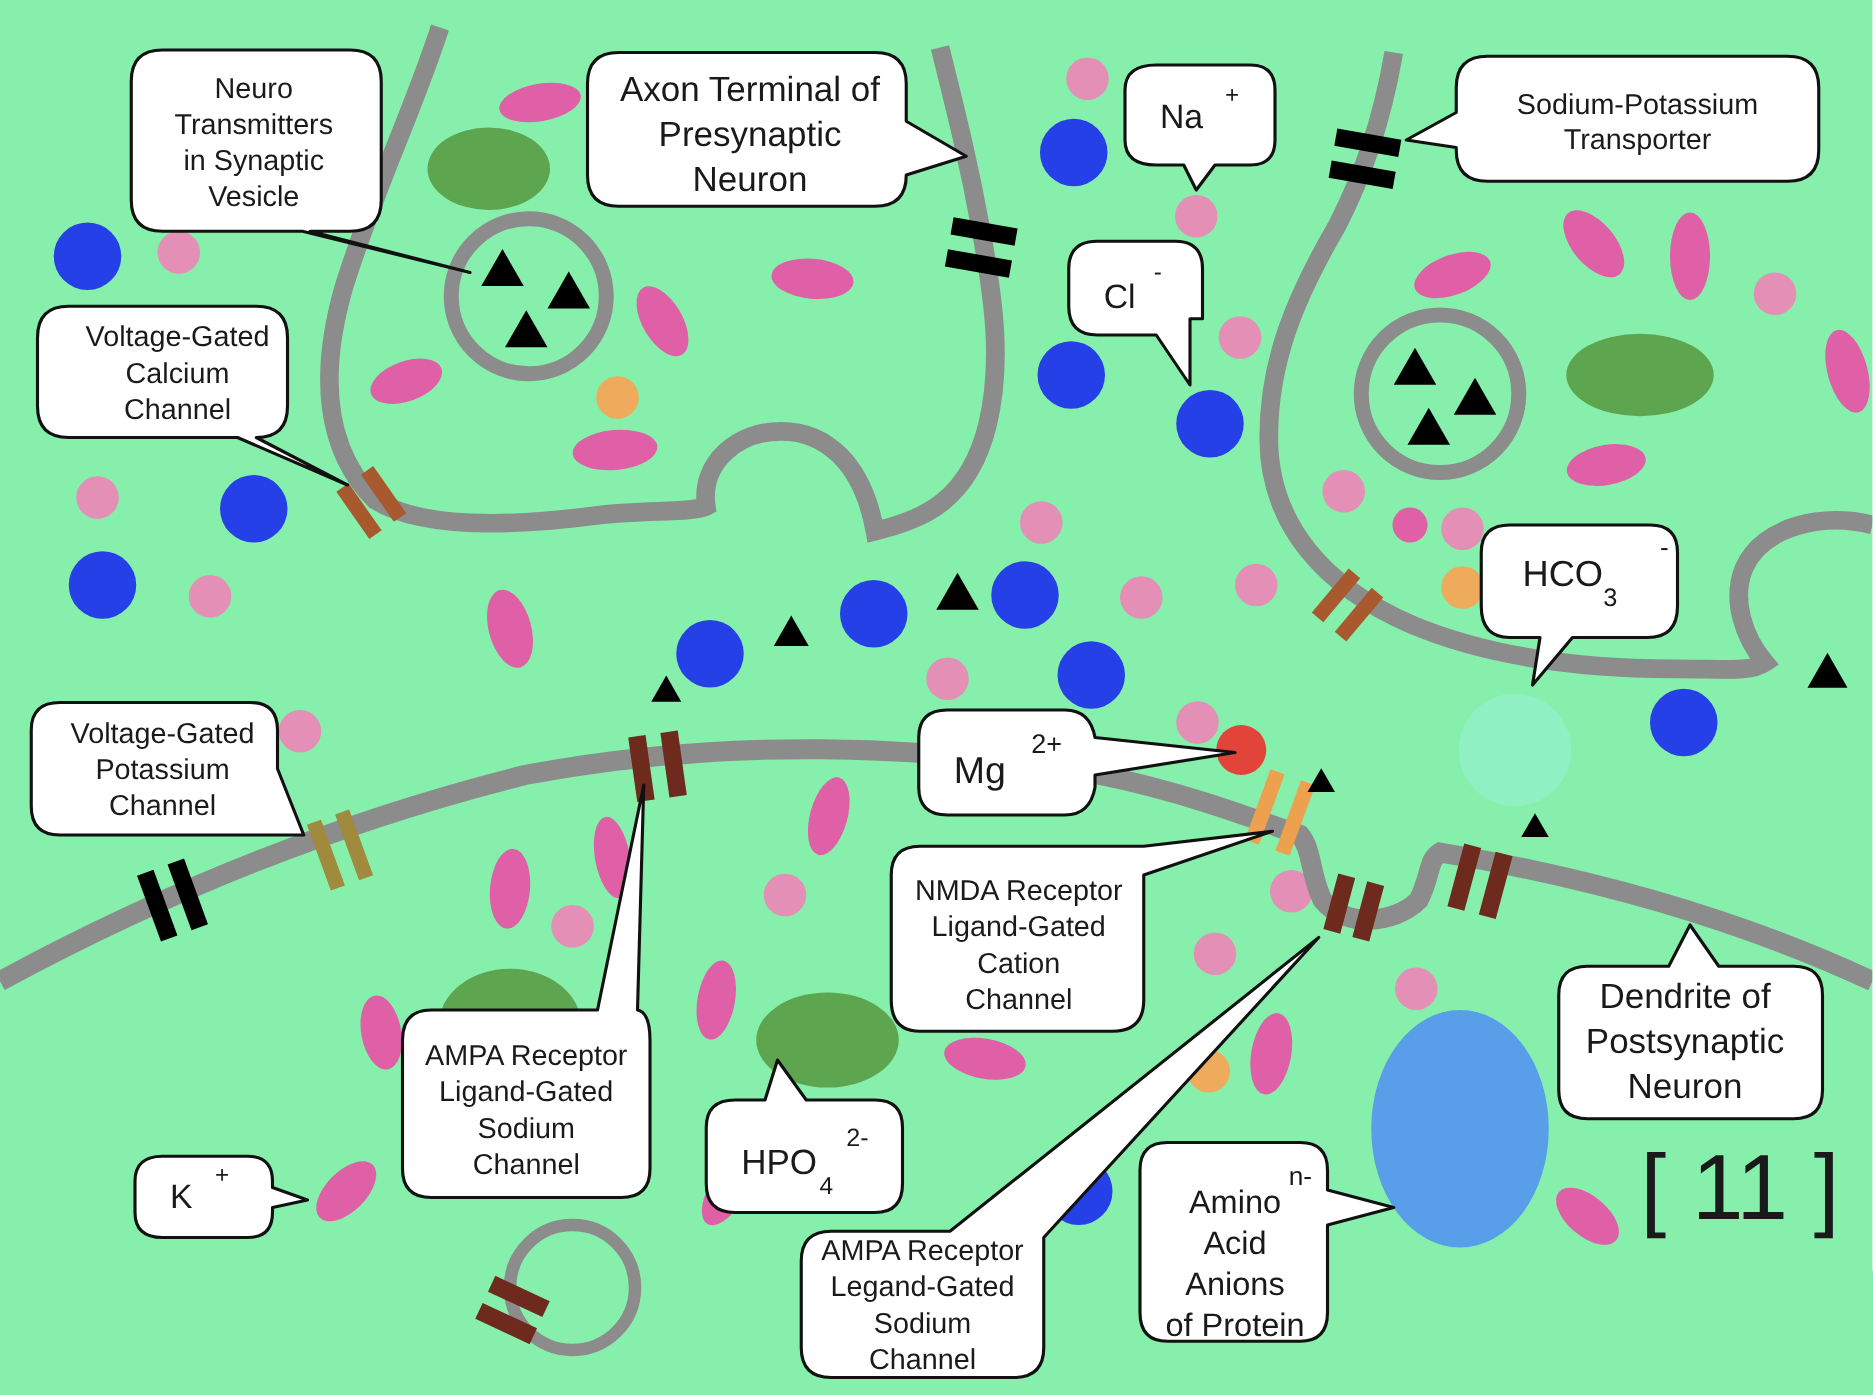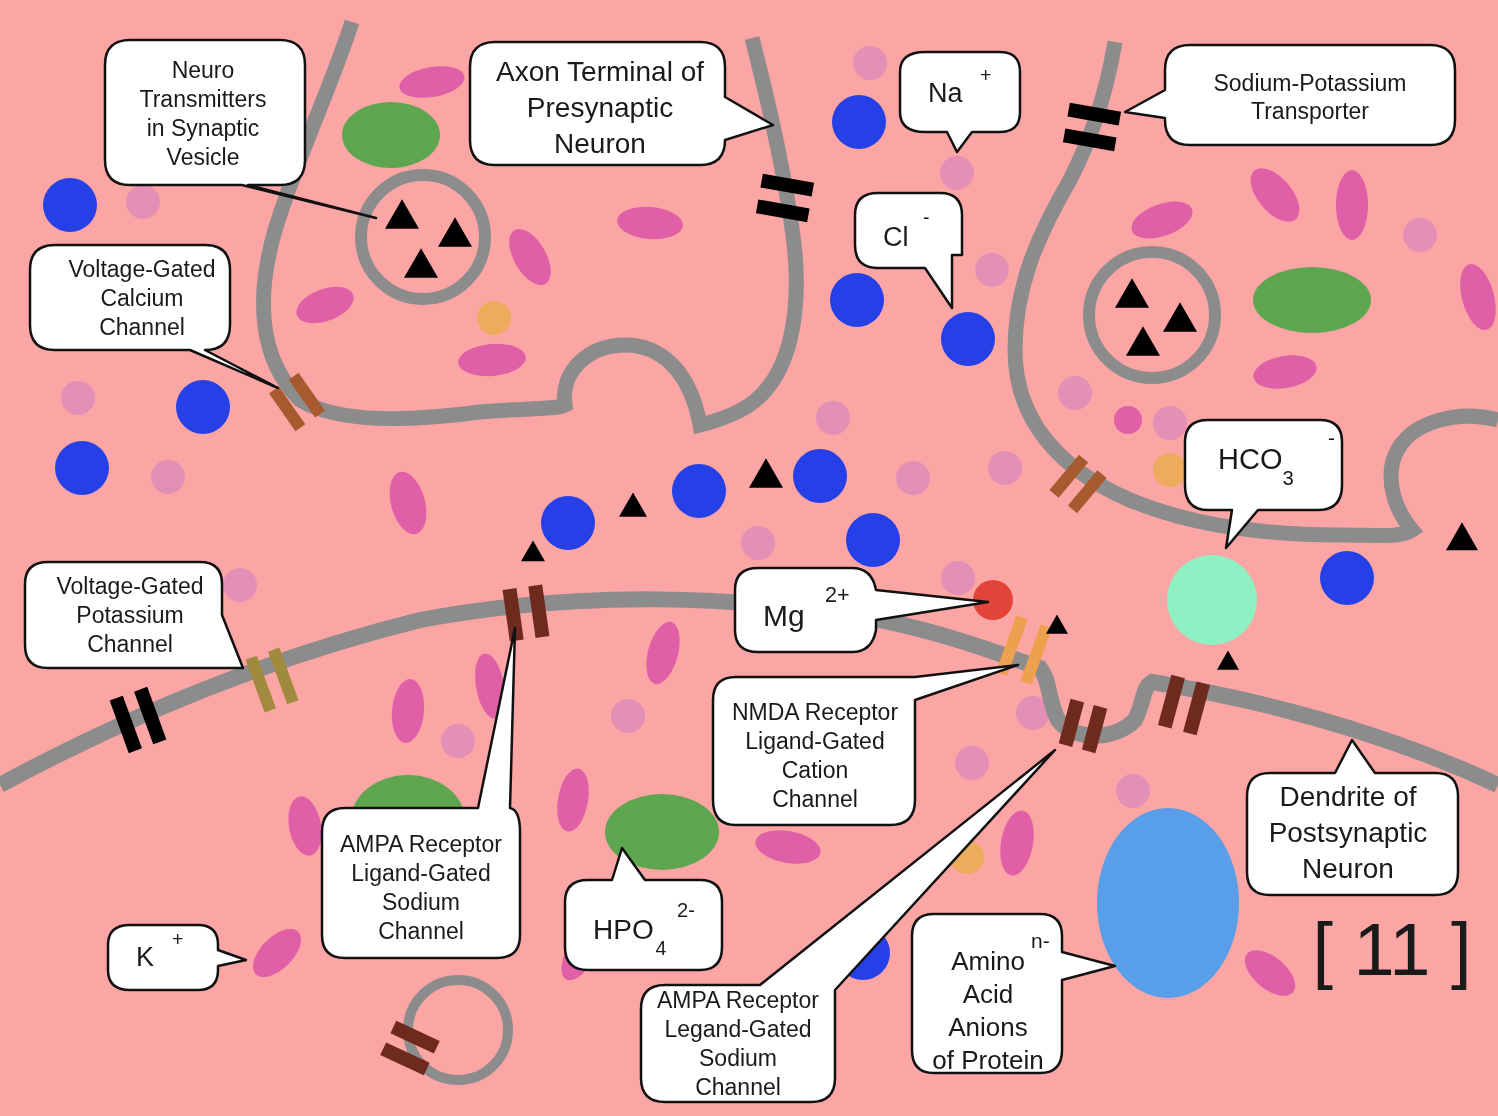--- a/index.html
+++ b/index.html
@@ -1,16 +1,16 @@
 <!DOCTYPE html>
 <html><head>
 <meta charset="utf-8">
 <style>
   html,body{margin:0;padding:0;background:#ffffff;}
-  #stage{position:relative;width:1498px;height:1116px;overflow:hidden;background:#fca5a5;font-family:"Liberation Sans",sans-serif;}
+  #stage{position:relative;width:1498px;height:1116px;overflow:hidden;background:#86efac;font-family:"Liberation Sans",sans-serif;}
   svg{position:absolute;left:0;top:0;}
   .lbl{font-family:"Liberation Sans",sans-serif;fill:#1a1a1a;}
   .bub{fill:#fff;stroke:#111;stroke-width:2.5;stroke-linejoin:round;}
 </style>
 </head>
 <body>
 
 <div id="stage">
 <svg id="svg" width="1498" height="1116" viewBox="0 0 1498 1116">
   <g id="bg-particles">

